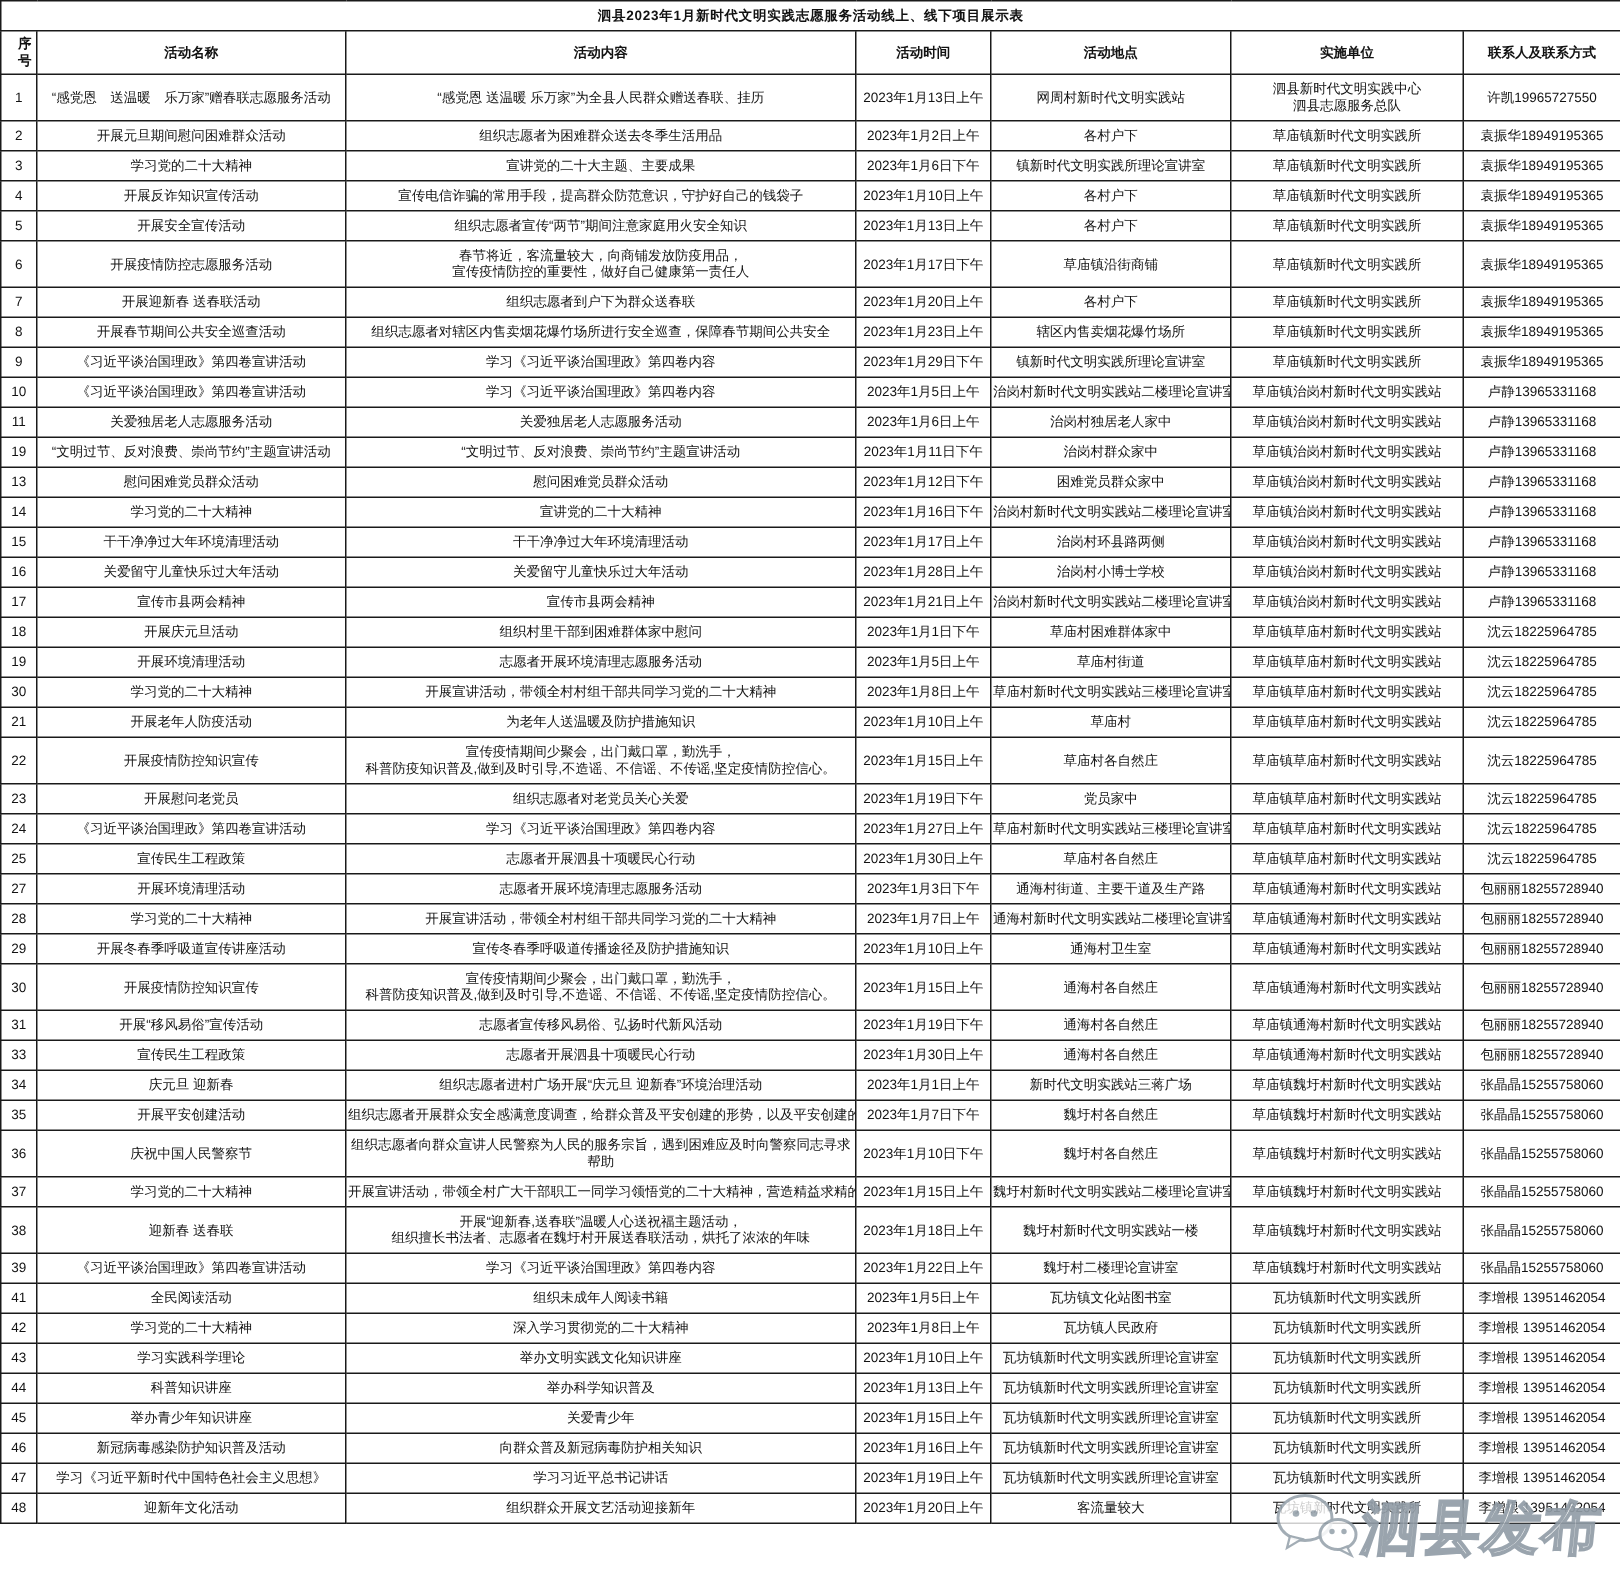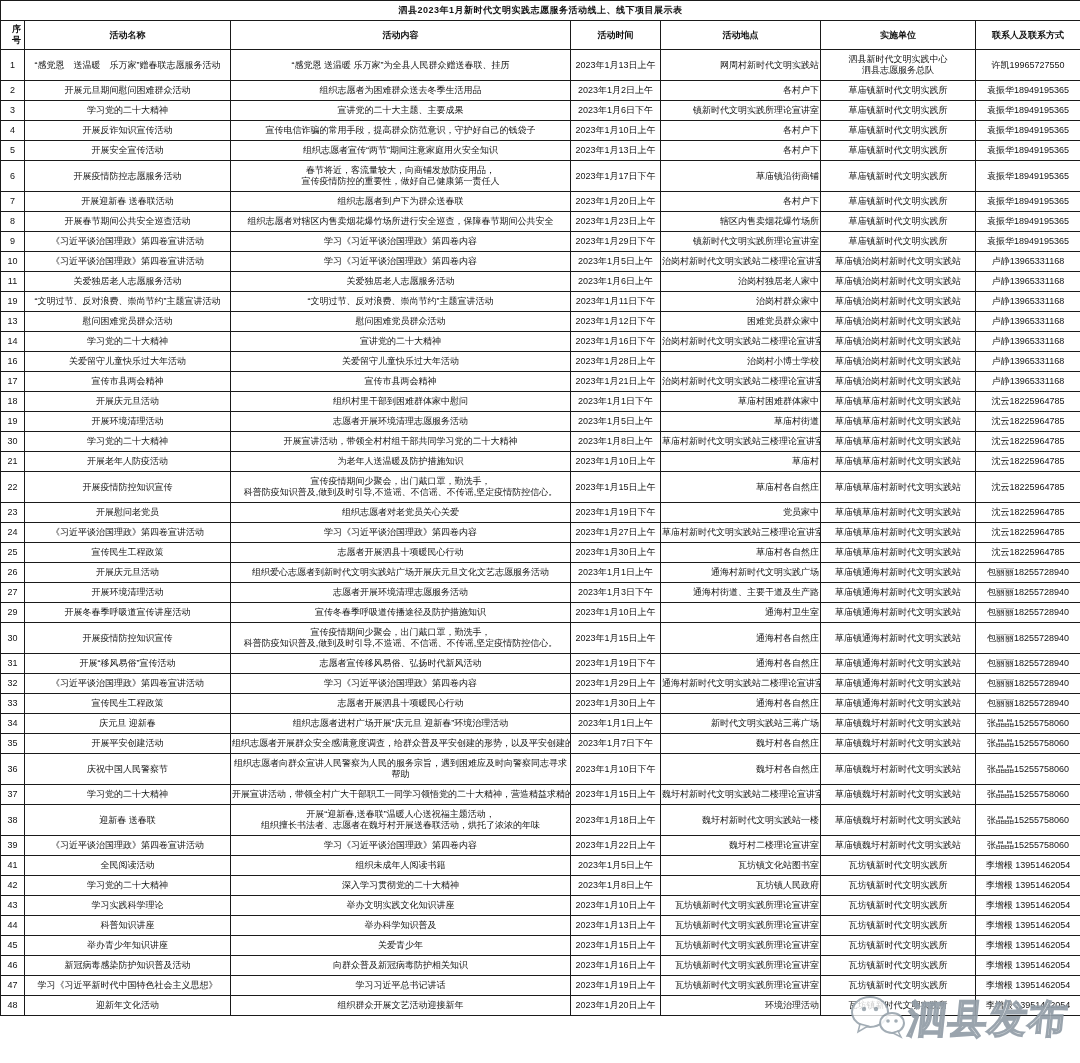--- a/index.html
+++ b/index.html
@@ -51,21 +51,21 @@
   }
   .report thead th.colhead {
     font-weight: bold;
     padding: 3px 11px;
   }
   td.cell-content { white-space: pre-line; }
   td.cell-content.clip {
     white-space: nowrap;
     text-overflow: clip;
   }
-  td.cell-place { white-space: nowrap; text-align: right; }
+  td.cell-place { white-space: nowrap; }
   td.cell-unit  { white-space: pre-line; }
   td.cell-time, td.cell-contact { white-space: nowrap; }
 
   
   .watermark {
     position: absolute;
     left: 848px;
     top: 990px;
     width: 232px;
     height: 58px;
@@ -237,20 +237,29 @@
         <tr>
           <td class="cell-no">14</td>
           <td class="cell-name">学习党的二十大精神</td>
           <td class="cell-content">宣讲党的二十大精神</td>
           <td class="cell-time">2023年1月16日下午</td>
           <td class="cell-place">治岗村新时代文明实践站二楼理论宣讲室</td>
           <td class="cell-unit">草庙镇治岗村新时代文明实践站</td>
           <td class="cell-contact">卢静13965331168</td>
         </tr>
         <tr>
+          <td class="cell-no">15</td>
+          <td class="cell-name">干干净净过大年环境清理活动</td>
+          <td class="cell-content">干干净净过大年环境清理活动</td>
+          <td class="cell-time">2023年1月17日上午</td>
+          <td class="cell-place">治岗村环县路两侧</td>
+          <td class="cell-unit">草庙镇治岗村新时代文明实践站</td>
+          <td class="cell-contact">卢静13965331168</td>
+        </tr>
+        <tr>
           <td class="cell-no">16</td>
           <td class="cell-name">关爱留守儿童快乐过大年活动</td>
           <td class="cell-content">关爱留守儿童快乐过大年活动</td>
           <td class="cell-time">2023年1月28日上午</td>
           <td class="cell-place">治岗村小博士学校</td>
           <td class="cell-unit">草庙镇治岗村新时代文明实践站</td>
           <td class="cell-contact">卢静13965331168</td>
         </tr>
         <tr>
           <td class="cell-no">17</td>
@@ -328,34 +337,34 @@
         <tr>
           <td class="cell-no">25</td>
           <td class="cell-name">宣传民生工程政策</td>
           <td class="cell-content">志愿者开展泗县十项暖民心行动</td>
           <td class="cell-time">2023年1月30日上午</td>
           <td class="cell-place">草庙村各自然庄</td>
           <td class="cell-unit">草庙镇草庙村新时代文明实践站</td>
           <td class="cell-contact">沈云18225964785</td>
         </tr>
         <tr>
-          <td class="cell-no">26</td>
-          <td class="cell-name">开展庆元旦活动</td>
-          <td class="cell-content">组织爱心志愿者到新时代文明实践站广场开展庆元旦文化文艺志愿服务活动</td>
-          <td class="cell-time">2023年1月1日上午</td>
-          <td class="cell-place">通海村新时代文明实践广场</td>
-          <td class="cell-unit">草庙镇通海村新时代文明实践站</td>
-          <td class="cell-contact">包丽丽18255728940</td>
-        </tr>
-        <tr>
           <td class="cell-no">27</td>
           <td class="cell-name">开展环境清理活动</td>
           <td class="cell-content">志愿者开展环境清理志愿服务活动</td>
           <td class="cell-time">2023年1月3日下午</td>
           <td class="cell-place">通海村街道、主要干道及生产路</td>
+          <td class="cell-unit">草庙镇通海村新时代文明实践站</td>
+          <td class="cell-contact">包丽丽18255728940</td>
+        </tr>
+        <tr>
+          <td class="cell-no">28</td>
+          <td class="cell-name">学习党的二十大精神</td>
+          <td class="cell-content">开展宣讲活动，带领全村村组干部共同学习党的二十大精神</td>
+          <td class="cell-time">2023年1月7日上午</td>
+          <td class="cell-place">通海村新时代文明实践站二楼理论宣讲室</td>
           <td class="cell-unit">草庙镇通海村新时代文明实践站</td>
           <td class="cell-contact">包丽丽18255728940</td>
         </tr>
         <tr>
           <td class="cell-no">29</td>
           <td class="cell-name">开展冬春季呼吸道宣传讲座活动</td>
           <td class="cell-content">宣传冬春季呼吸道传播途径及防护措施知识</td>
           <td class="cell-time">2023年1月10日上午</td>
           <td class="cell-place">通海村卫生室</td>
           <td class="cell-unit">草庙镇通海村新时代文明实践站</td>
@@ -374,29 +383,20 @@
         <tr>
           <td class="cell-no">31</td>
           <td class="cell-name">开展“移风易俗”宣传活动</td>
           <td class="cell-content">志愿者宣传移风易俗、弘扬时代新风活动</td>
           <td class="cell-time">2023年1月19日下午</td>
           <td class="cell-place">通海村各自然庄</td>
           <td class="cell-unit">草庙镇通海村新时代文明实践站</td>
           <td class="cell-contact">包丽丽18255728940</td>
         </tr>
         <tr>
-          <td class="cell-no">32</td>
-          <td class="cell-name">《习近平谈治国理政》第四卷宣讲活动</td>
-          <td class="cell-content">学习《习近平谈治国理政》第四卷内容</td>
-          <td class="cell-time">2023年1月29日上午</td>
-          <td class="cell-place">通海村新时代文明实践站二楼理论宣讲室</td>
-          <td class="cell-unit">草庙镇通海村新时代文明实践站</td>
-          <td class="cell-contact">包丽丽18255728940</td>
-        </tr>
-        <tr>
           <td class="cell-no">33</td>
           <td class="cell-name">宣传民生工程政策</td>
           <td class="cell-content">志愿者开展泗县十项暖民心行动</td>
           <td class="cell-time">2023年1月30日上午</td>
           <td class="cell-place">通海村各自然庄</td>
           <td class="cell-unit">草庙镇通海村新时代文明实践站</td>
           <td class="cell-contact">包丽丽18255728940</td>
         </tr>
         <tr>
           <td class="cell-no">34</td>
@@ -514,21 +514,21 @@
           <td class="cell-time">2023年1月19日上午</td>
           <td class="cell-place">瓦坊镇新时代文明实践所理论宣讲室</td>
           <td class="cell-unit">瓦坊镇新时代文明实践所</td>
           <td class="cell-contact">李增根 13951462054</td>
         </tr>
         <tr>
           <td class="cell-no">48</td>
           <td class="cell-name">迎新年文化活动</td>
           <td class="cell-content">组织群众开展文艺活动迎接新年</td>
           <td class="cell-time">2023年1月20日上午</td>
-          <td class="cell-place">环境治理活动</td>
+          <td class="cell-place">客流量较大</td>
           <td class="cell-unit">瓦坊镇新时代文明实践所</td>
           <td class="cell-contact">李增根 13951462054</td>
         </tr>
       </tbody>
   </table>
 
   <div class="watermark">
     <span class="wm-icon">
       <svg width="58" height="50" viewBox="0 0 58 50">
         <g stroke="rgba(150,161,171,0.95)" stroke-width="2" fill="rgba(255,255,255,0.85)">

